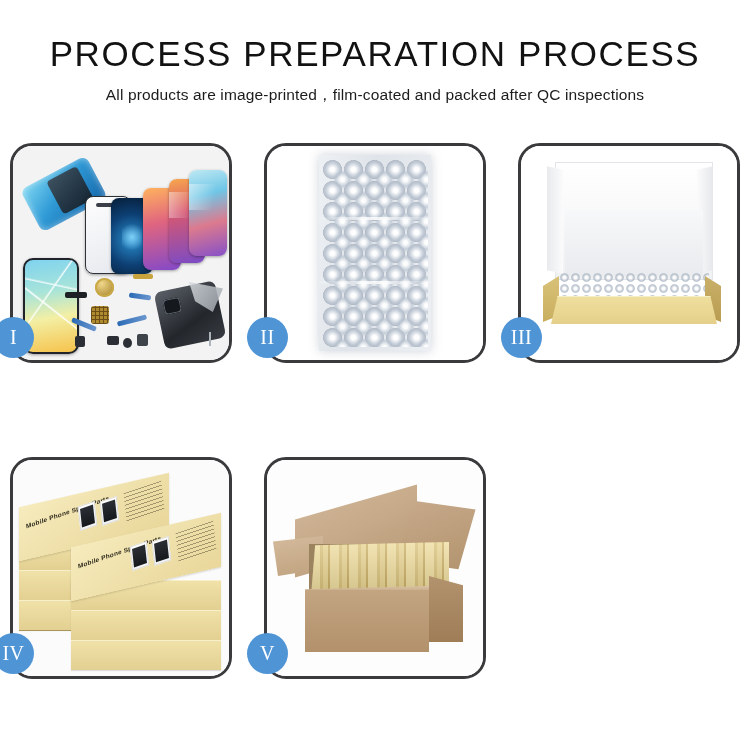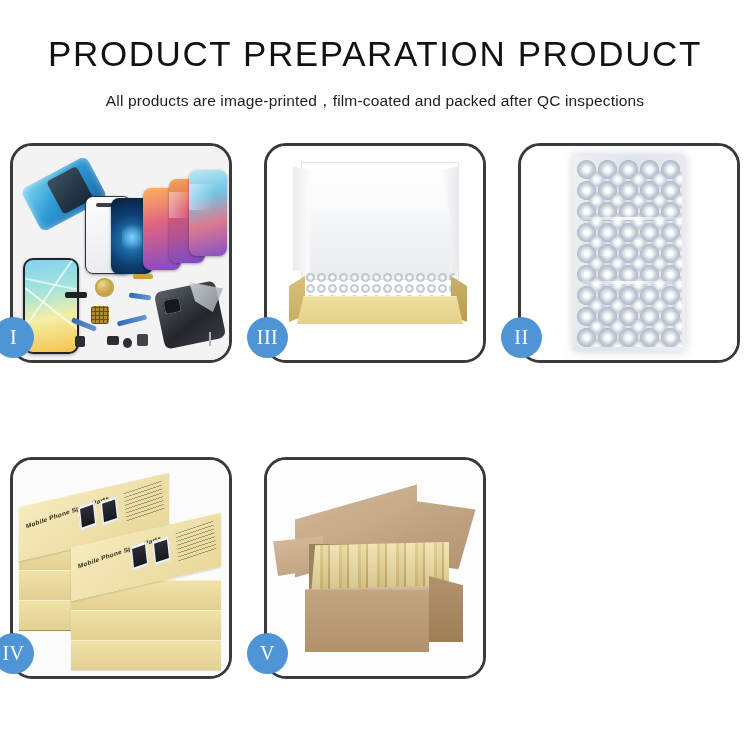--- a/index.html
+++ b/index.html
@@ -19,21 +19,21 @@
   #header { padding-top: 36px; text-align: center; }
   #page-title {
     font-size: 35px;
     font-weight: 400;
     letter-spacing: 1.6px;
     color: #121212;
     line-height: 1;
     white-space: nowrap;
   }
   #page-subtitle {
-    margin-top: 20px;
+    margin-top: 14px;
     font-size: 15.5px;
     color: #1c1c1c;
     letter-spacing: .15px;
     white-space: nowrap;
   }
 
   
   #panel-grid {
     position: absolute;
     left: 10px;
@@ -358,21 +358,21 @@
     position:absolute; width:16px; height:22px;
     background: rgba(168,134,96,.75);
   }
   .p6 .t1 { left:60px; top:86px; }
   .p6 .t2 { left:62px; top:142px; }
 </style>
 </head>
 <body>
 
 <div id="header">
-  <div id="page-title">PRODUCT PREPARATION PRODUCT</div>
+  <div id="page-title">PROCESS PREPARATION PROCESS</div>
   <div id="page-subtitle">All products are image-printed，film-coated and packed after QC inspections</div>
 </div>
 
 <div id="panel-grid">
 
   <div class="panel">
     <div class="panel-photo p1">
       <div class="wrap-film"></div>
       <div class="screen scr-glass"></div>
       <div class="screen scr-blue"></div>
@@ -392,43 +392,43 @@
       <div class="dot d2"></div>
       <div class="dot d3"></div>
       <div class="dot d4"></div>
       <div class="screws"></div>
       <div class="tweezer"></div>
     </div>
     <div class="step-badge">I</div>
   </div>
 
   <div class="panel">
+    <div class="panel-photo p2">
+      <div class="sheet">
+        <div class="bubbles"></div>
+        <div class="bubbles2"></div>
+        <div class="seam" style="top:62px"></div>
+        <div class="seam" style="top:126px"></div>
+      </div>
+    </div>
+    <div class="step-badge">II</div>
+  </div>
+
+  <div class="panel">
     <div class="panel-photo p3">
       <div class="lid-back"></div>
       <div class="lid-left"></div>
       <div class="lid-right"></div>
       <div class="inner-foam"></div>
       <div class="tray-top"></div>
       <div class="tray-left"></div>
       <div class="tray-right"></div>
       <div class="tray-front"></div>
     </div>
     <div class="step-badge">III</div>
-  </div>
-
-  <div class="panel">
-    <div class="panel-photo p2">
-      <div class="sheet">
-        <div class="bubbles"></div>
-        <div class="bubbles2"></div>
-        <div class="seam" style="top:62px"></div>
-        <div class="seam" style="top:126px"></div>
-      </div>
-    </div>
-    <div class="step-badge">II</div>
   </div>
 
   <div class="panel">
     <div class="panel-photo p4">
       <div class="stack">
 
         <div class="edge" style="left:2px;  top:66px;"></div>
         <div class="edge" style="left:2px;  top:96px;"></div>
         <div class="edge" style="left:2px;  top:126px;"></div>
         <div class="edge" style="left:2px;  top:156px;"></div>

